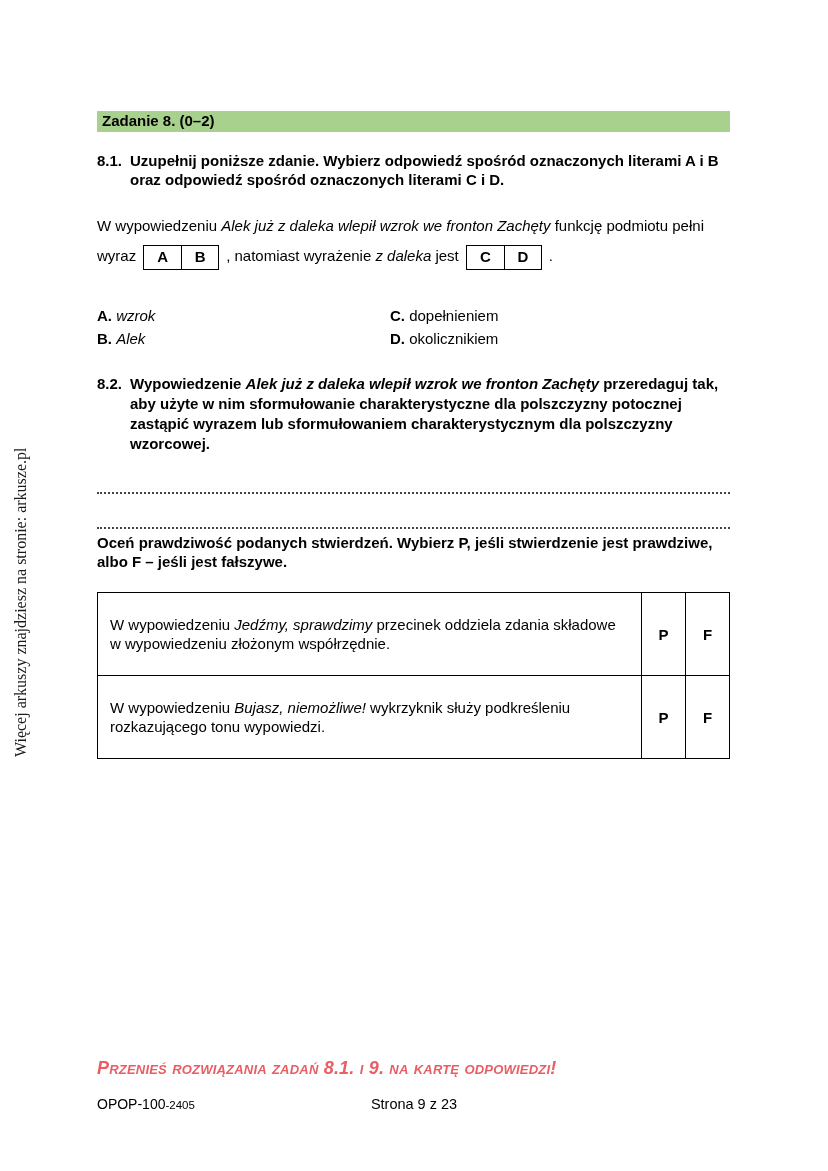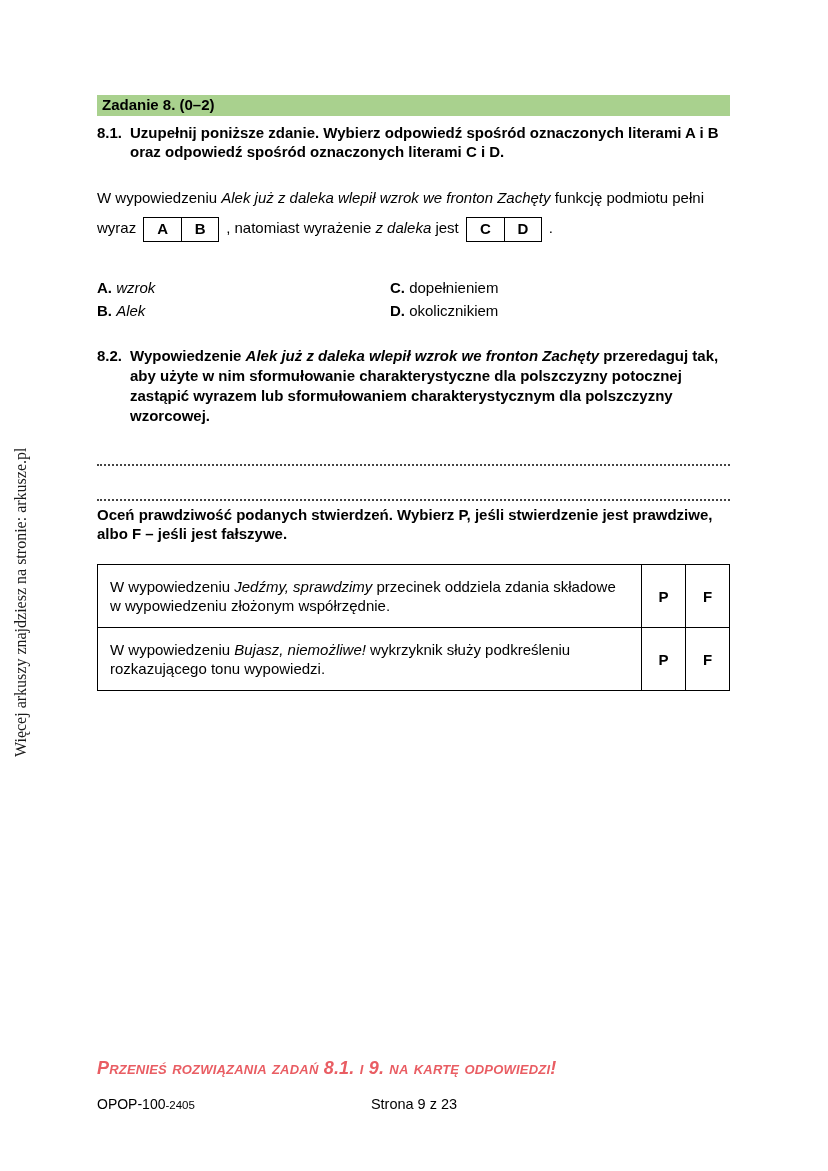--- a/index.html
+++ b/index.html
@@ -20,30 +20,30 @@
     left:12px; top:757px;
     transform-origin:0 0;
     transform:rotate(-90deg);
     white-space:nowrap;
     font-family:"Liberation Serif", serif;
     font-size:16px;
     color:#1a1a1a;
   }
   .content {
     position:absolute;
-    left:97px; top:95px;
+    left:97px; top:111px;
     width:633px;
   }
   .task-bar {
     background:var(--header-green, #a9d18e);
     font-weight:bold;
     padding:1px 5px 2px 5px;
     line-height:18px;
   }
-  .q-block { display:flex; margin-top:7px; }
+  .q-block { display:flex; margin-top:19px; }
   .q-num { font-weight:bold; flex:0 0 33px; line-height:19px; }
   .q-text { font-weight:bold; flex:1; line-height:19px; }
   .fill-sentence {
     margin-top:22px;
     line-height:30px;
   }
   .it { font-style:italic; }
   .answer-box {
     display:inline-flex;
     border:1px solid #000;
@@ -81,21 +81,21 @@
     margin-top:4px;
     line-height:19px;
   }
   table.pf-table {
     margin-top:21px;
     width:100%;
     border-collapse:collapse;
   }
   .pf-table td {
     border:1px solid #000;
-    padding:12px 12px;
+    padding:22px 12px;
     line-height:19px;
     vertical-align:middle;
   }
   .pf-table td.pf-cell {
     width:44px;
     text-align:center;
     font-weight:bold;
     padding:8px 4px;
   }
   .transfer-note {

